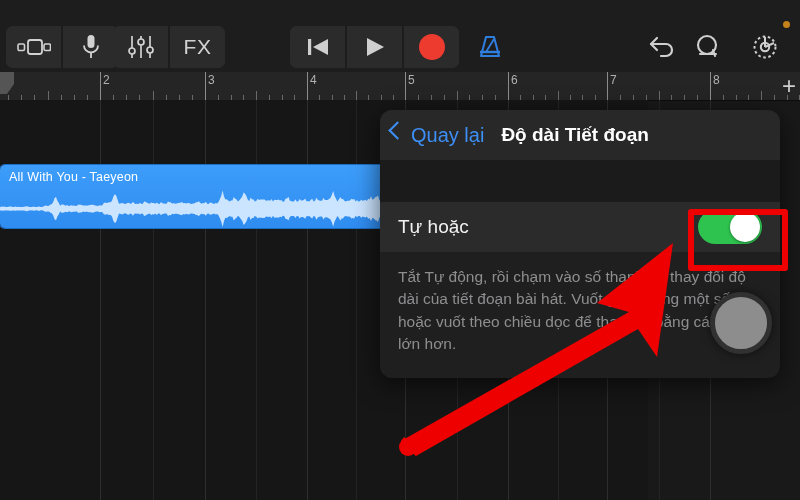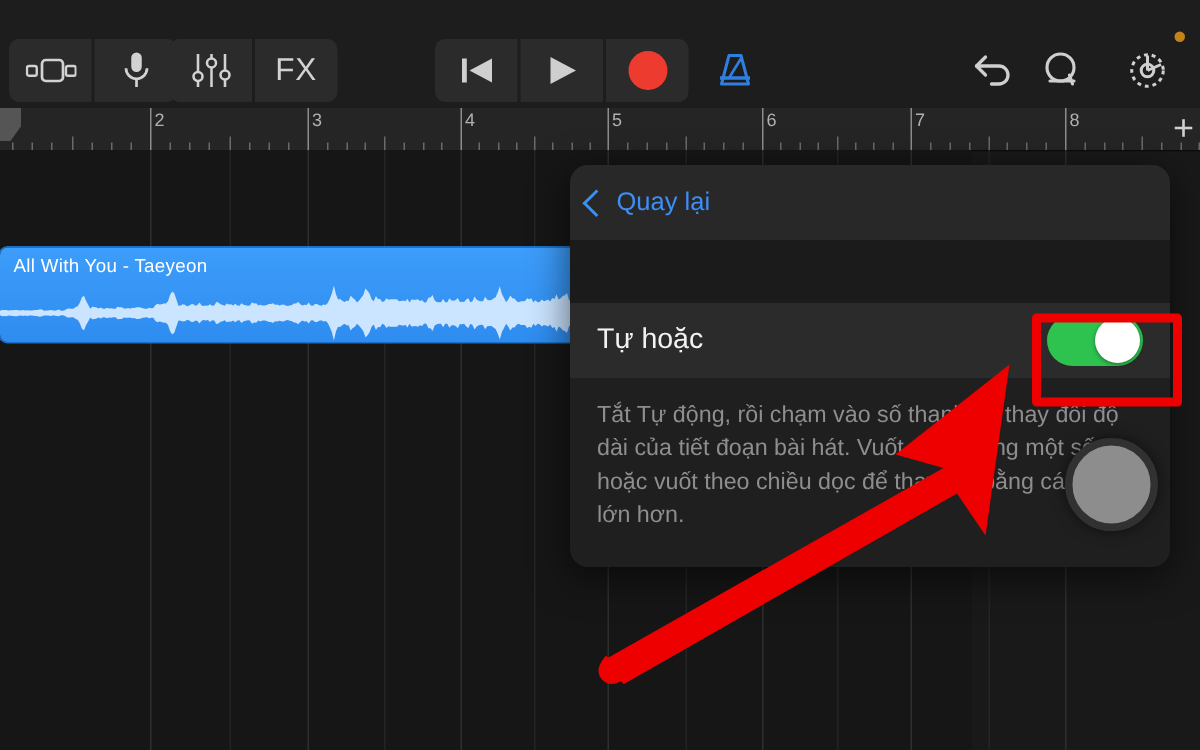--- a/index.html
+++ b/index.html
@@ -32,21 +32,21 @@
   .gridline.major{background:#2e2e2e;}
   .region{position:absolute;left:0;top:65px;width:740px;height:63px;border-radius:5px;
           background:linear-gradient(#3d9dfa,#2f8cf0);overflow:hidden;box-shadow:0 0 0 1px #1c6fc4;}
   .region-label{position:absolute;left:9px;top:5px;color:#fff;font-size:12.5px;letter-spacing:.2px;}
   .wave{position:absolute;left:0;bottom:0;width:100%;height:46px;}
 
   
   .panel{position:absolute;left:380px;top:110px;width:400px;height:268px;background:#1f1f1f;
          border-radius:12px;overflow:hidden;box-shadow:0 6px 26px rgba(0,0,0,.6);}
   .panel-head{position:relative;height:50px;background:#282828;display:flex;align-items:center;}
-  .back-link{display:flex;align-items:center;gap:4px;margin-left:11px;color:#3d8ef5;font-size:17px;}
+  .back-link{display:flex;align-items:flex-start;gap:4px;margin-left:11px;color:#3d8ef5;font-size:20px;}
   .chev{display:inline-block;width:11px;height:11px;border-left:2.6px solid #3d8ef5;border-bottom:2.6px solid #3d8ef5;
         transform:rotate(45deg);margin-right:3px;}
   .panel-title{color:#fff;font-size:19px;font-weight:bold;margin-left:17px;}
   .panel-gap{height:42px;background:#1b1b1b;}
   .row{height:50px;background:#2b2b2b;display:flex;align-items:center;justify-content:space-between;padding:0 18px;}
   .row-label{color:#f2f2f2;font-size:19px;}
   .toggle{width:64px;height:34px;border-radius:17px;background:#2ec24f;position:relative;}
   .toggle .knob{position:absolute;right:2px;top:2px;width:30px;height:30px;border-radius:50%;background:#fff;
                 box-shadow:0 1px 3px rgba(0,0,0,.4);}
   .desc{padding:14px 18px 0 18px;color:#8e8e90;font-size:15.5px;line-height:1.45;background:#1f1f1f;}
@@ -253,20 +253,21 @@
         </svg>
     </div>
   </div>
 
   <div class="panel">
     <div class="panel-head">
       <div class="back-link">
         <span class="chev"></span>
         <span>Quay lại</span>
       </div>
+      <div class="panel-title">Độ dài Tiết đoạn</div>
     </div>
     <div class="panel-gap"></div>
     <div class="row">
       <span class="row-label">Tự hoặc</span>
       <span class="toggle">
         <span class="knob"></span>
       </span>
     </div>
     <div class="desc">Tắt Tự động, rồi chạm vào số thanh để thay đổi độ dài của tiết đoạn bài hát. Vuốt giá trị tăng một số hoặc vuốt theo chiều dọc để thay đổi bằng các giá trị lớn hơn.</div>
     <div class="knob-circle"></div>

